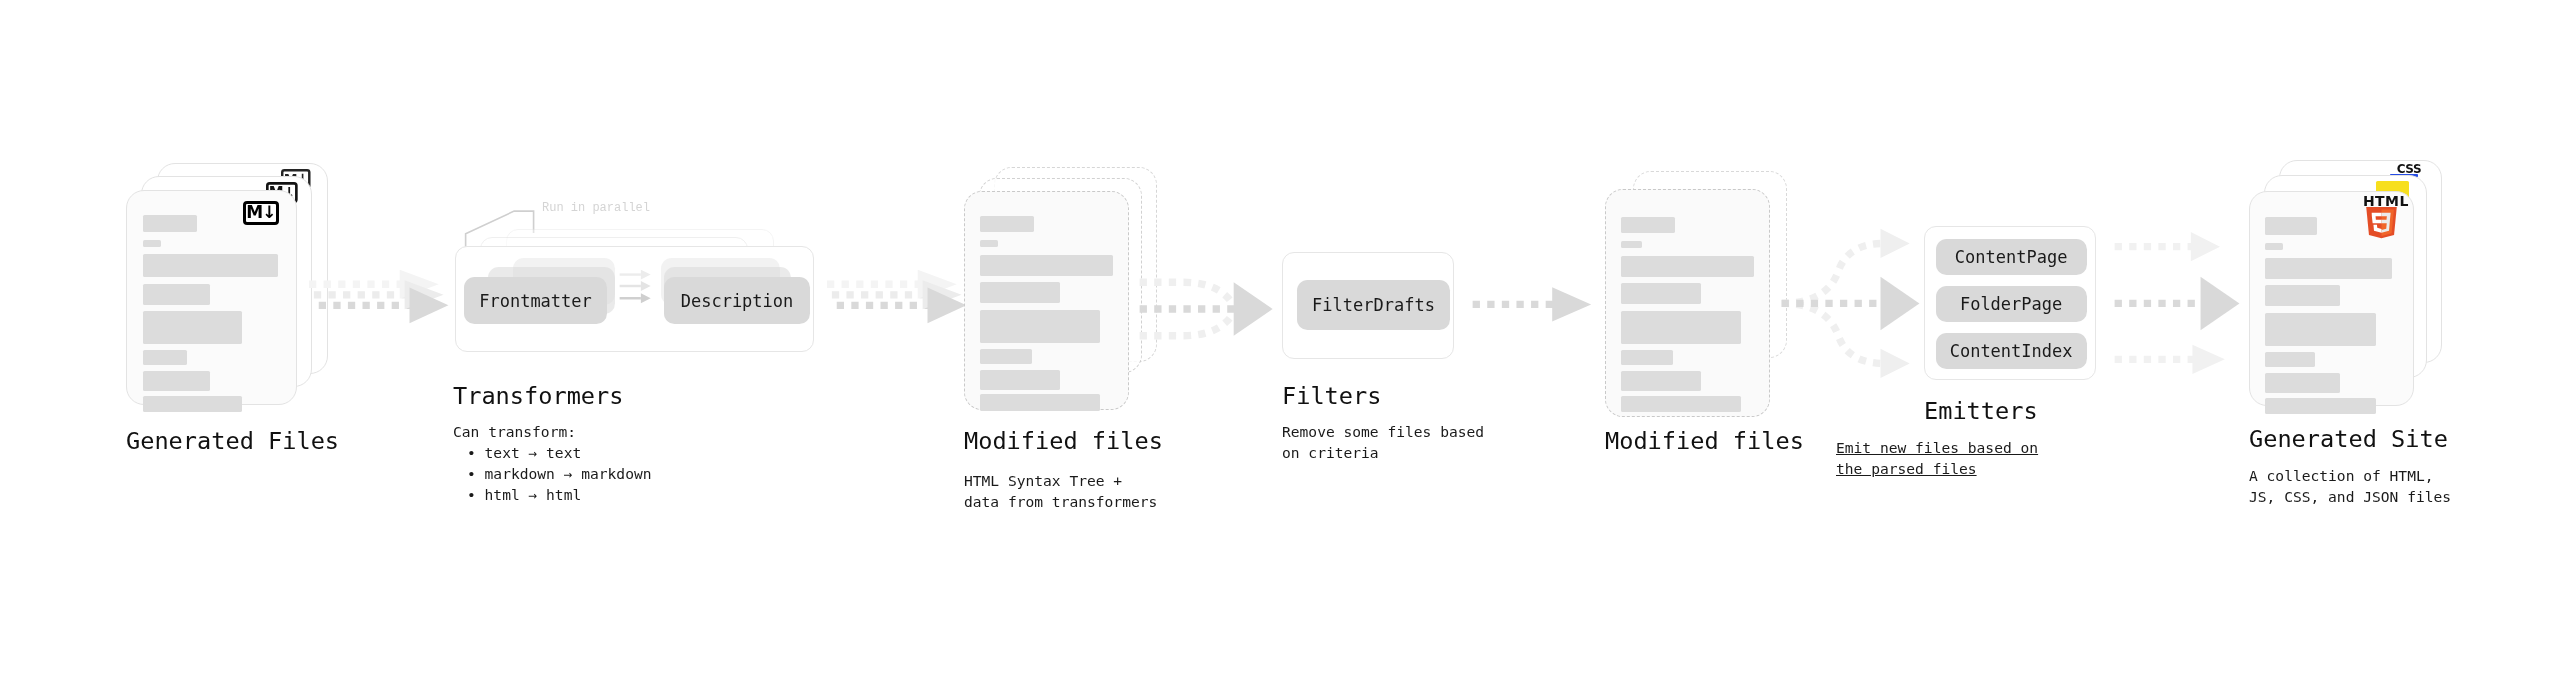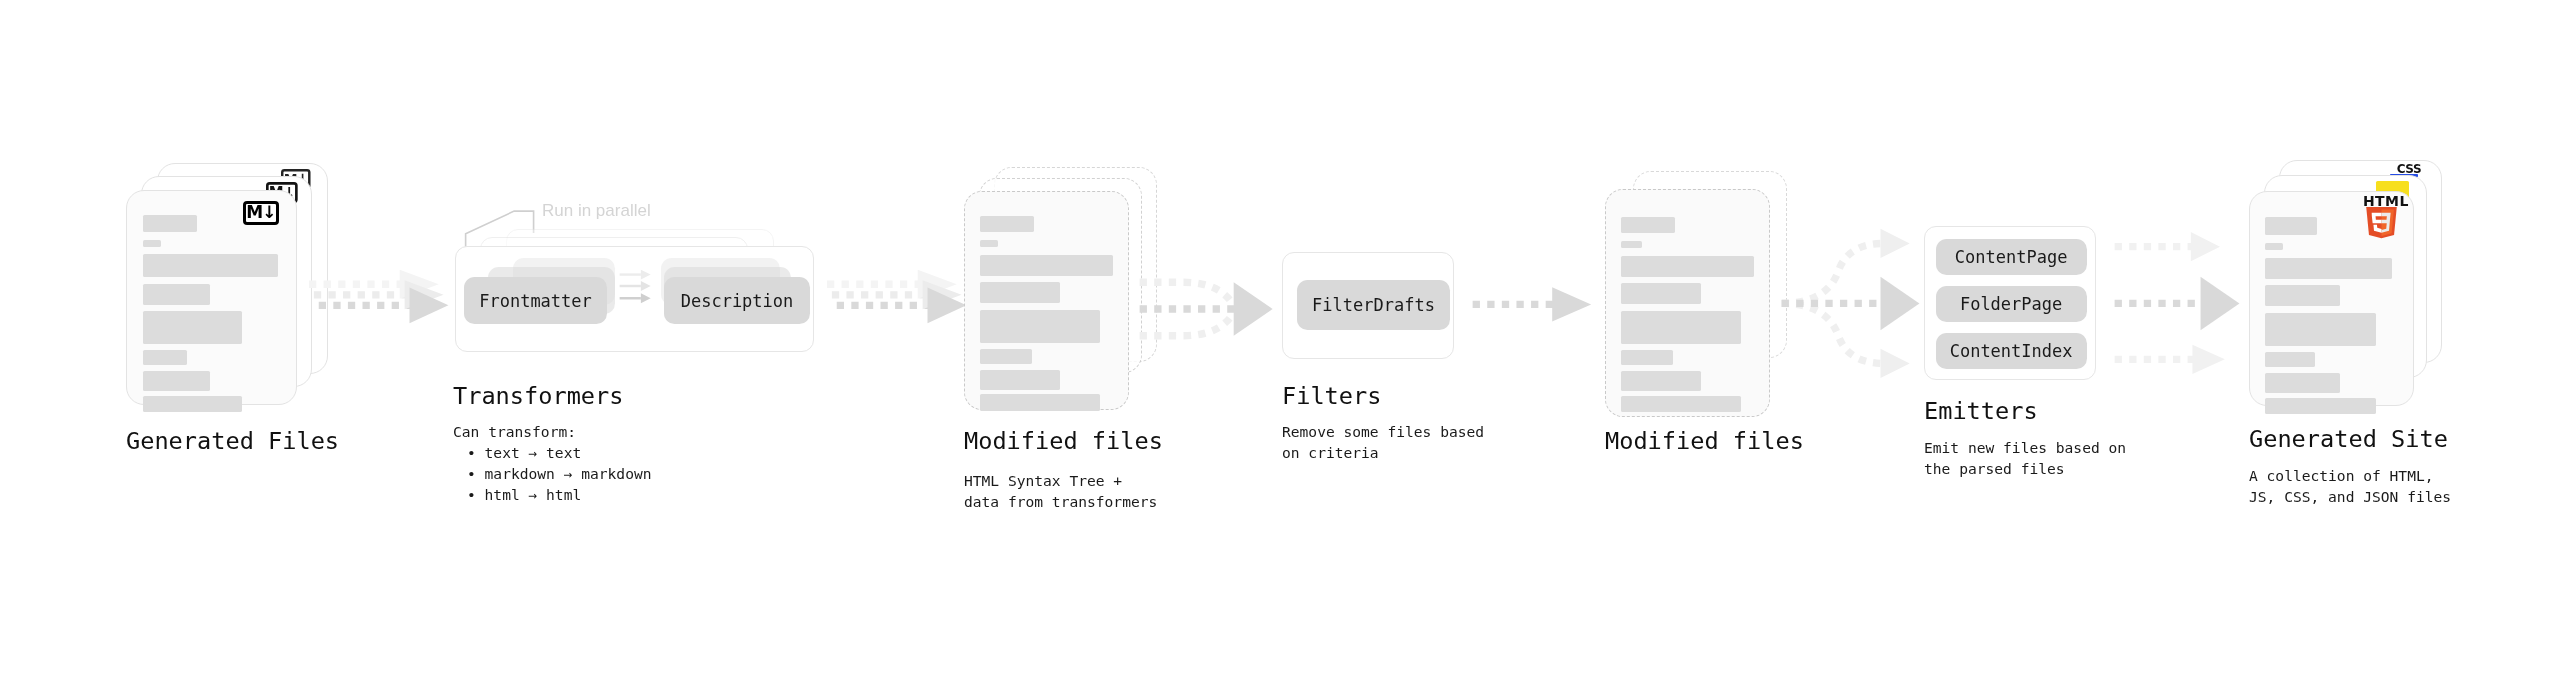--- a/index.html
+++ b/index.html
@@ -83,22 +83,22 @@
     font-family:"DejaVu Sans Mono","Liberation Mono",monospace;
     font-size:23.6px;color:#111;white-space:nowrap;letter-spacing:0px;
   }
   .subtext{
     position:absolute;
     font-family:"DejaVu Sans Mono","Liberation Mono",monospace;
     font-size:14.6px;line-height:21px;color:#1a1a1a;white-space:pre;
   }
   .parallel-lbl{
     position:absolute;
-    font-family:Liberation Sans, sans-serif;
-    font-size:17px;color:#d4d4d4;white-space:nowrap;
+    font-family:Liberation Mono, monospace;
+    font-size:12px;color:#d4d4d4;white-space:nowrap;
   }
   .bullets{position:absolute;font-family:"DejaVu Sans Mono","Liberation Mono",monospace;
     font-size:14.6px;line-height:21px;color:#1a1a1a;white-space:pre;}
 
   svg{display:block;overflow:visible;}
 </style>
 </head>
 <body>
 
 <div class="stage">
@@ -251,21 +251,21 @@
     <polygon points="124,55 172,88 124,121" fill="#d9d9d9"></polygon>
     <polygon points="124,144 160,162 124,180" fill="#efefef"></polygon>
   </svg>
 
   <div class="stagebox" style="left:1924px;top:226px;width:172px;height:154px;">
     <div class="chip" style="left:10.6px;top:12.2px;width:151px;height:36px;">ContentPage</div>
     <div class="chip" style="left:10.6px;top:59px;width:151px;height:36px;">FolderPage</div>
     <div class="chip" style="left:10.6px;top:106px;width:151px;height:36px;">ContentIndex</div>
   </div>
   <div class="caption" style="left:1924px;top:397px;">Emitters</div>
-  <div class="subtext" style="left:1924px;top:437px;">Emit new files based on
+  <div class="subtext" style="left:1836px;top:437px;text-decoration:underline;">Emit new files based on
 the parsed files</div>
 
   <svg style="position:absolute;left:2113px;top:232px;" width="154" height="146" viewBox="0 0 190 180">
     <g stroke-width="9" stroke-dasharray="9 9" fill="none">
       <line x1="2" y1="18" x2="102" y2="18" stroke="#f1f1f1"></line>
       <line x1="2" y1="88" x2="112" y2="88" stroke="#d9d9d9"></line>
       <line x1="2" y1="157" x2="104" y2="157" stroke="#f1f1f1"></line>
     </g>
     <polygon points="96,0 132,18 96,36" fill="#f1f1f1"></polygon>
     <polygon points="108,55 156,88 108,121" fill="#d9d9d9"></polygon>

